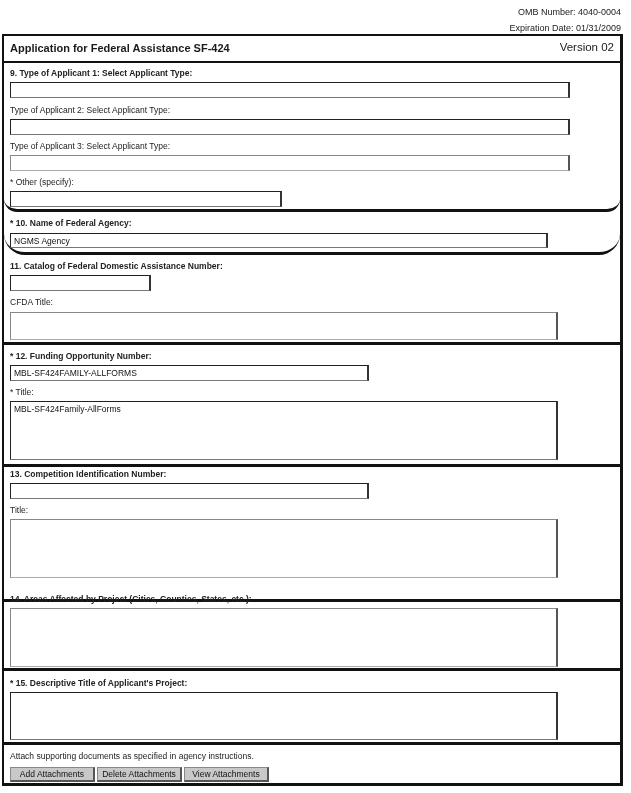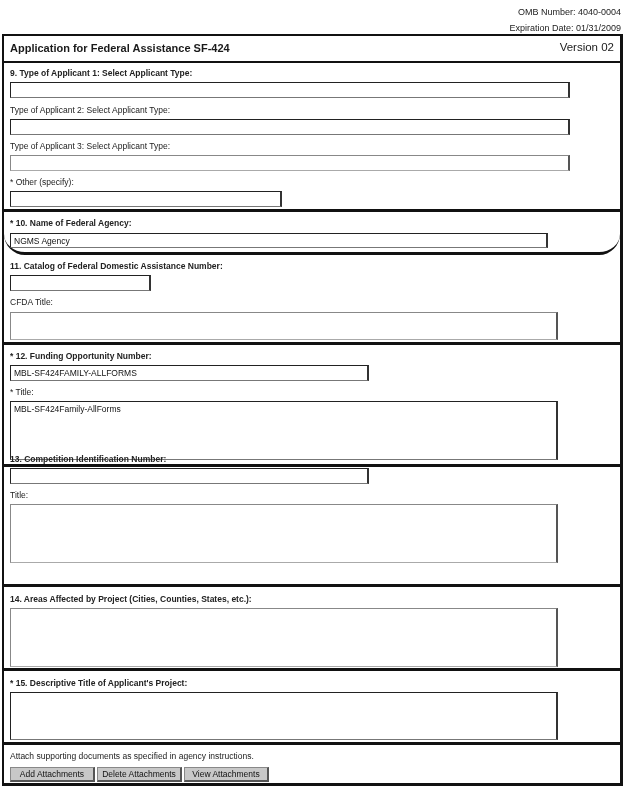--- a/index.html
+++ b/index.html
@@ -58,21 +58,21 @@
   <div>Expiration Date: 01/31/2009</div>
 </div>
 
 <div class="form">
 
   <div class="header">
     <span class="title">Application for Federal Assistance SF-424</span>
     <span class="version">Version 02</span>
   </div>
 
-  <div class="section" style="top:25px;height:151px;">
+  <div class="section" style="top:25px;height:151px;border-radius:13px;">
     <span class="lbl b" style="top:7px;">9. Type of Applicant 1: Select Applicant Type:</span>
     <div class="box" style="left:6px;top:21px;width:560px;height:16px;"></div>
     <span class="lbl" style="top:44px;">Type of Applicant 2: Select Applicant Type:</span>
     <div class="box" style="left:6px;top:58px;width:560px;height:16px;"></div>
     <span class="lbl" style="top:80px;">Type of Applicant 3: Select Applicant Type:</span>
     <div class="box grey" style="left:6px;top:94px;width:560px;height:16px;"></div>
     <span class="lbl" style="top:116px;">* Other (specify):</span>
     <div class="box" style="left:6px;top:130px;width:272px;height:16px;"></div>
   </div>
 
@@ -88,21 +88,21 @@
     <div class="box grey" style="left:6px;top:57px;width:548px;height:28px;"></div>
   </div>
 
   <div class="section" style="top:309px;height:122px;">
     <span class="lbl b" style="top:6px;">* 12. Funding Opportunity Number:</span>
     <div class="box" style="left:6px;top:20px;width:359px;height:16px;">MBL-SF424FAMILY-ALLFORMS</div>
     <span class="lbl" style="top:42px;text-align:center;">* Title:</span>
     <div class="box" style="left:6px;top:56px;width:548px;height:59px;vertical-align:top;">MBL-SF424Family-AllForms</div>
   </div>
 
-  <div class="section" style="top:411px;height:140px;">
+  <div class="section" style="top:426px;height:140px;">
     <span class="lbl b" style="top:7px;">13. Competition Identification Number:</span>
     <div class="box" style="left:6px;top:21px;width:359px;height:16px;"></div>
     <span class="lbl" style="top:43px;">Title:</span>
     <div class="box grey" style="left:6px;top:57px;width:548px;height:59px;"></div>
   </div>
 
   <div class="section" style="top:551px;height:84px;">
     <span class="lbl b" style="top:7px;">14. Areas Affected by Project (Cities, Counties, States, etc.):</span>
     <div class="box grey" style="left:6px;top:21px;width:548px;height:59px;"></div>
   </div>

